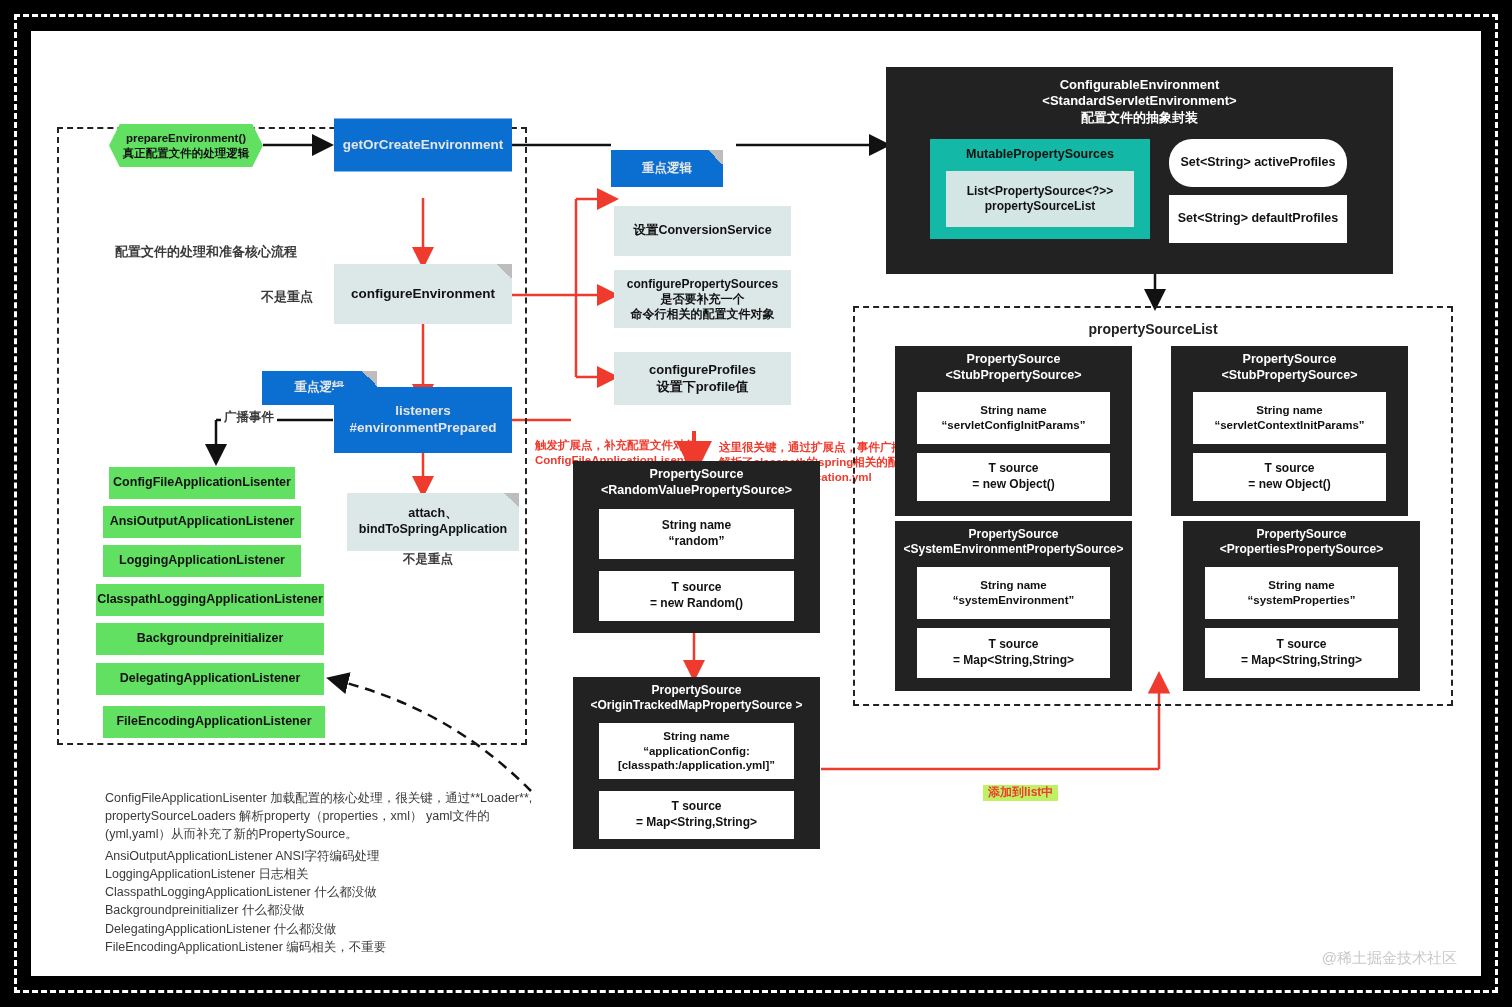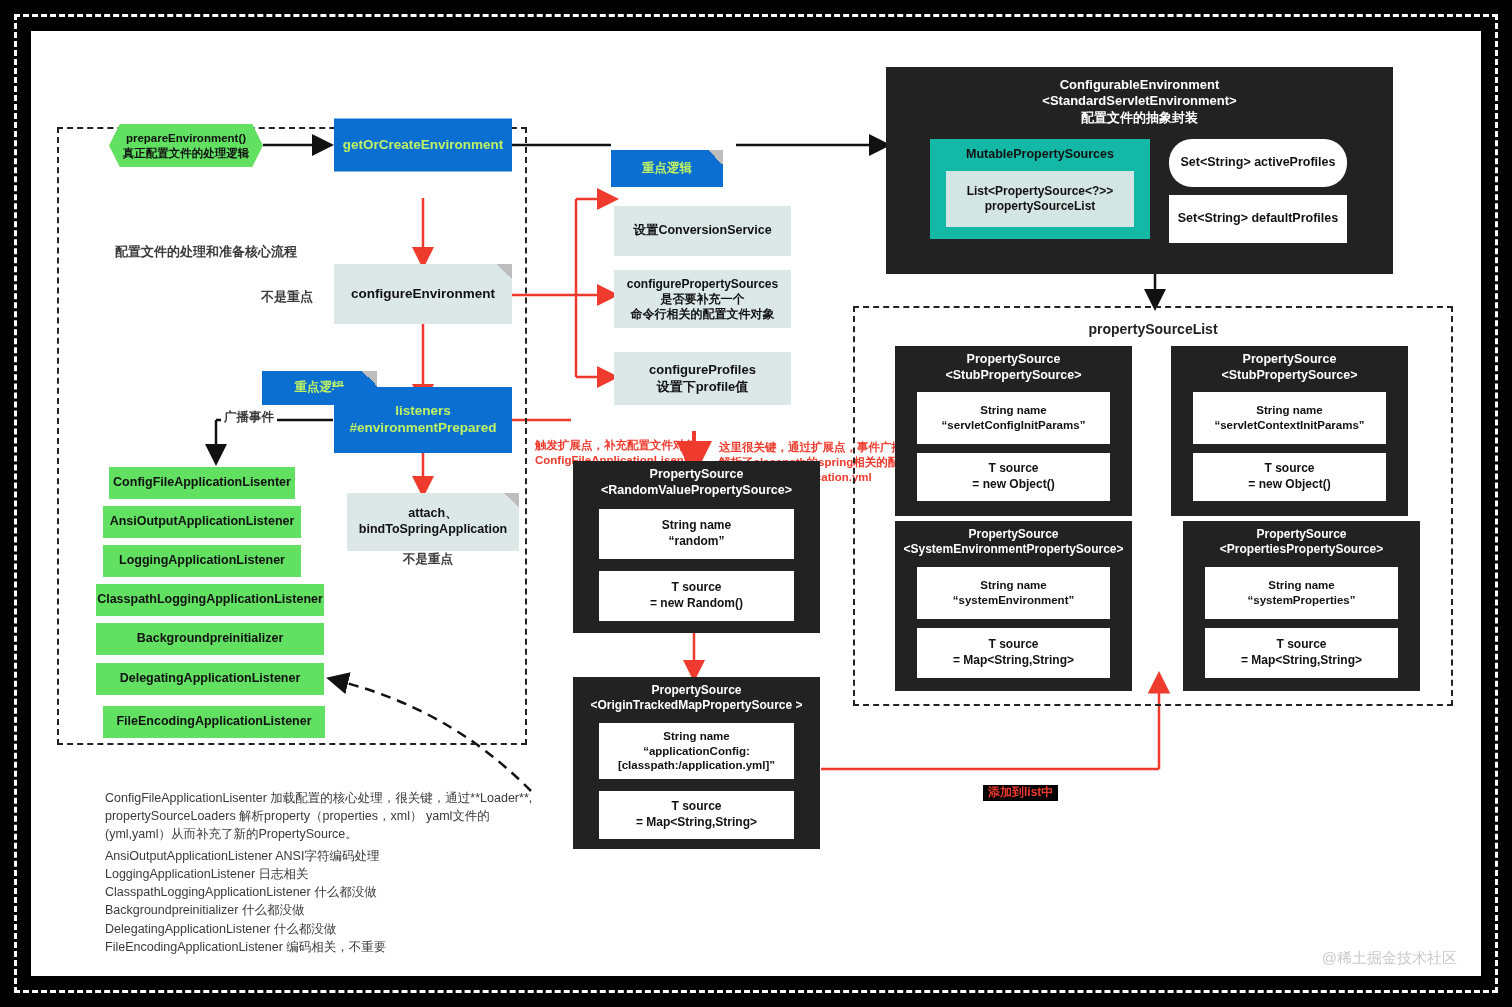--- a/index.html
+++ b/index.html
@@ -7,21 +7,21 @@
 
   #frame{position:relative;width:1512px;height:1007px;background:#000;box-sizing:border-box;}
   #dashedborder{position:absolute;left:14px;top:14px;right:14px;bottom:14px;
       border:3px dashed #ffffff;box-sizing:border-box;pointer-events:none;z-index:40;}
   #canvas{position:absolute;left:31px;top:31px;width:1450px;height:945px;background:#fff;overflow:hidden;}
 
   .box{position:absolute;box-sizing:border-box;display:flex;align-items:center;justify-content:center;
        text-align:center;line-height:1.25;}
 
   
-  .blue{background:#0a6fd1;color:#bef264;font-weight:bold;}
+  .blue{background:#0a6fd1;color:#e5e5e5;font-weight:bold;}
   .green{background:#62e062;color:#111;font-weight:bold;}
   .hexa{background:#62e062;color:#111;font-weight:bold;
         clip-path:polygon(7% 0,93% 0,100% 50%,93% 100%,7% 100%,0 50%);}
   .grey{background:#dce7e7;color:#111;font-weight:bold;}
   .teal{background:#d3e6e4;color:#111;font-weight:bold;}
 
   
   .fold::after{content:"";position:absolute;right:0;top:0;width:15px;height:15px;
      background:linear-gradient(225deg,#bdbdbd 0 50%,transparent 50% 100%);}
 
@@ -137,21 +137,21 @@
 是否要补充一个
 命令行相关的配置文件对象</div>
     <div class="box grey" style="left:583px;top:321px;width:177px;height:53px;font-size:13px;white-space:pre-line;">configureProfiles
 设置下profile值</div>
 
     <div class="redlabel" style="left:504px;top:380px;font-size:11.5px;white-space:pre-line;">触发扩展点，补充配置文件对象
 ConfigFileApplicationLisenter</div>
     <div class="redlabel" style="left:688px;top:382px;font-size:11.5px;white-space:pre-line;">这里很关键，通过扩展点，事件广播，
 解析了classpath的spring相关的配置
 文件，默认是application.yml</div>
-    <div class="redlabel" style="left:952px;top:727px;font-size:12px;background:#000000;padding:0 5px;">添加到list中</div>
+    <div class="redlabel" style="left:952px;top:727px;font-size:12px;background:#bef264;padding:0 5px;">添加到list中</div>
 
     <div class="pscard" style="left:542px;top:430px;width:247px;height:172px;">
       <div class="pshead" style="font-size:12.5px;white-space:pre-line;">PropertySource
 &lt;RandomValuePropertySource&gt;</div>
       <div class="psrow" style="left:26px;top:48px;width:195px;height:50px;font-size:12px;white-space:pre-line;">String name
 “random”</div>
       <div class="psrow" style="left:26px;top:110px;width:195px;height:50px;font-size:12px;white-space:pre-line;">T source
 = new Random()</div>
     </div>
 

